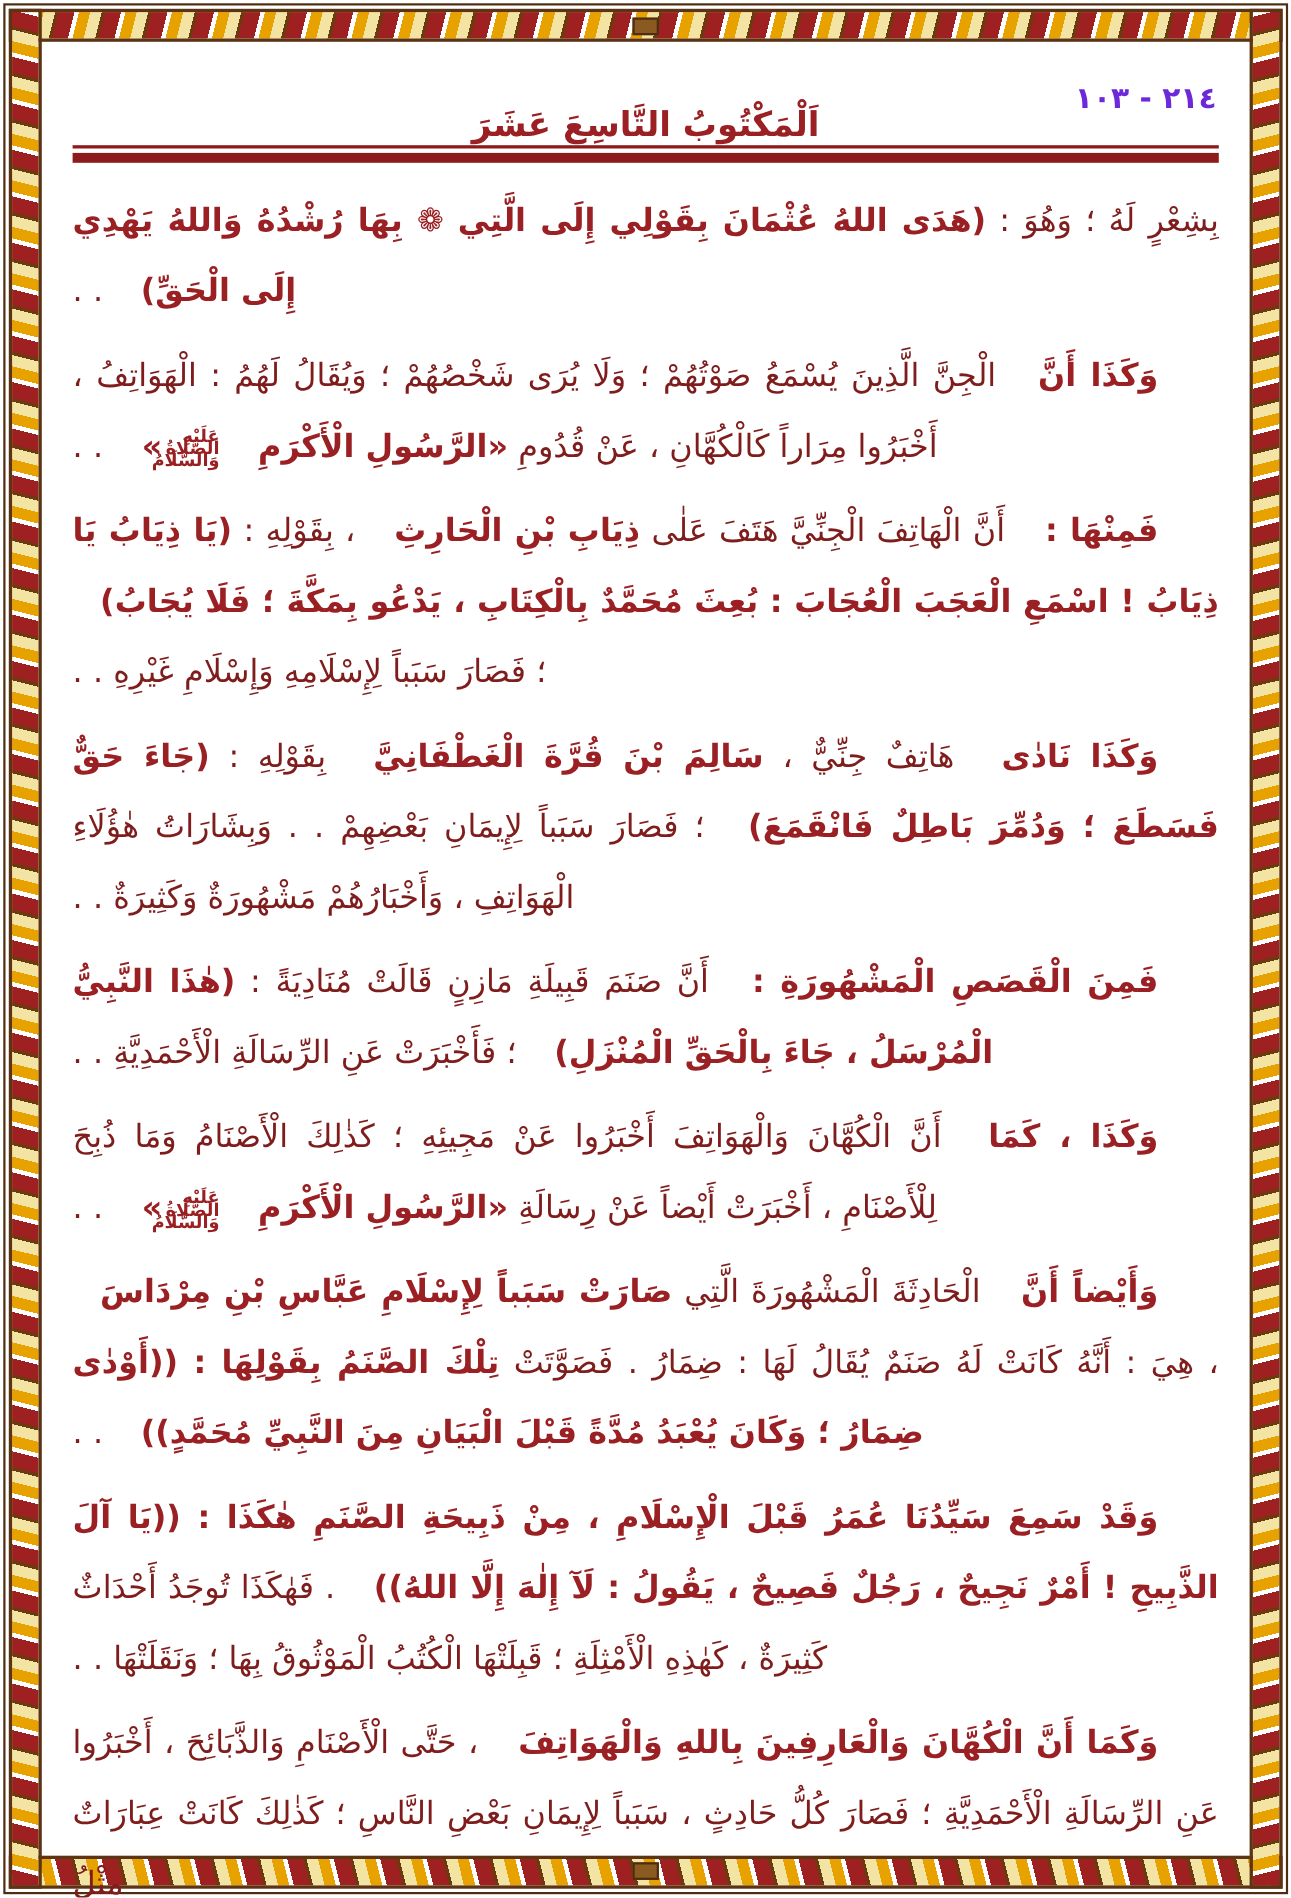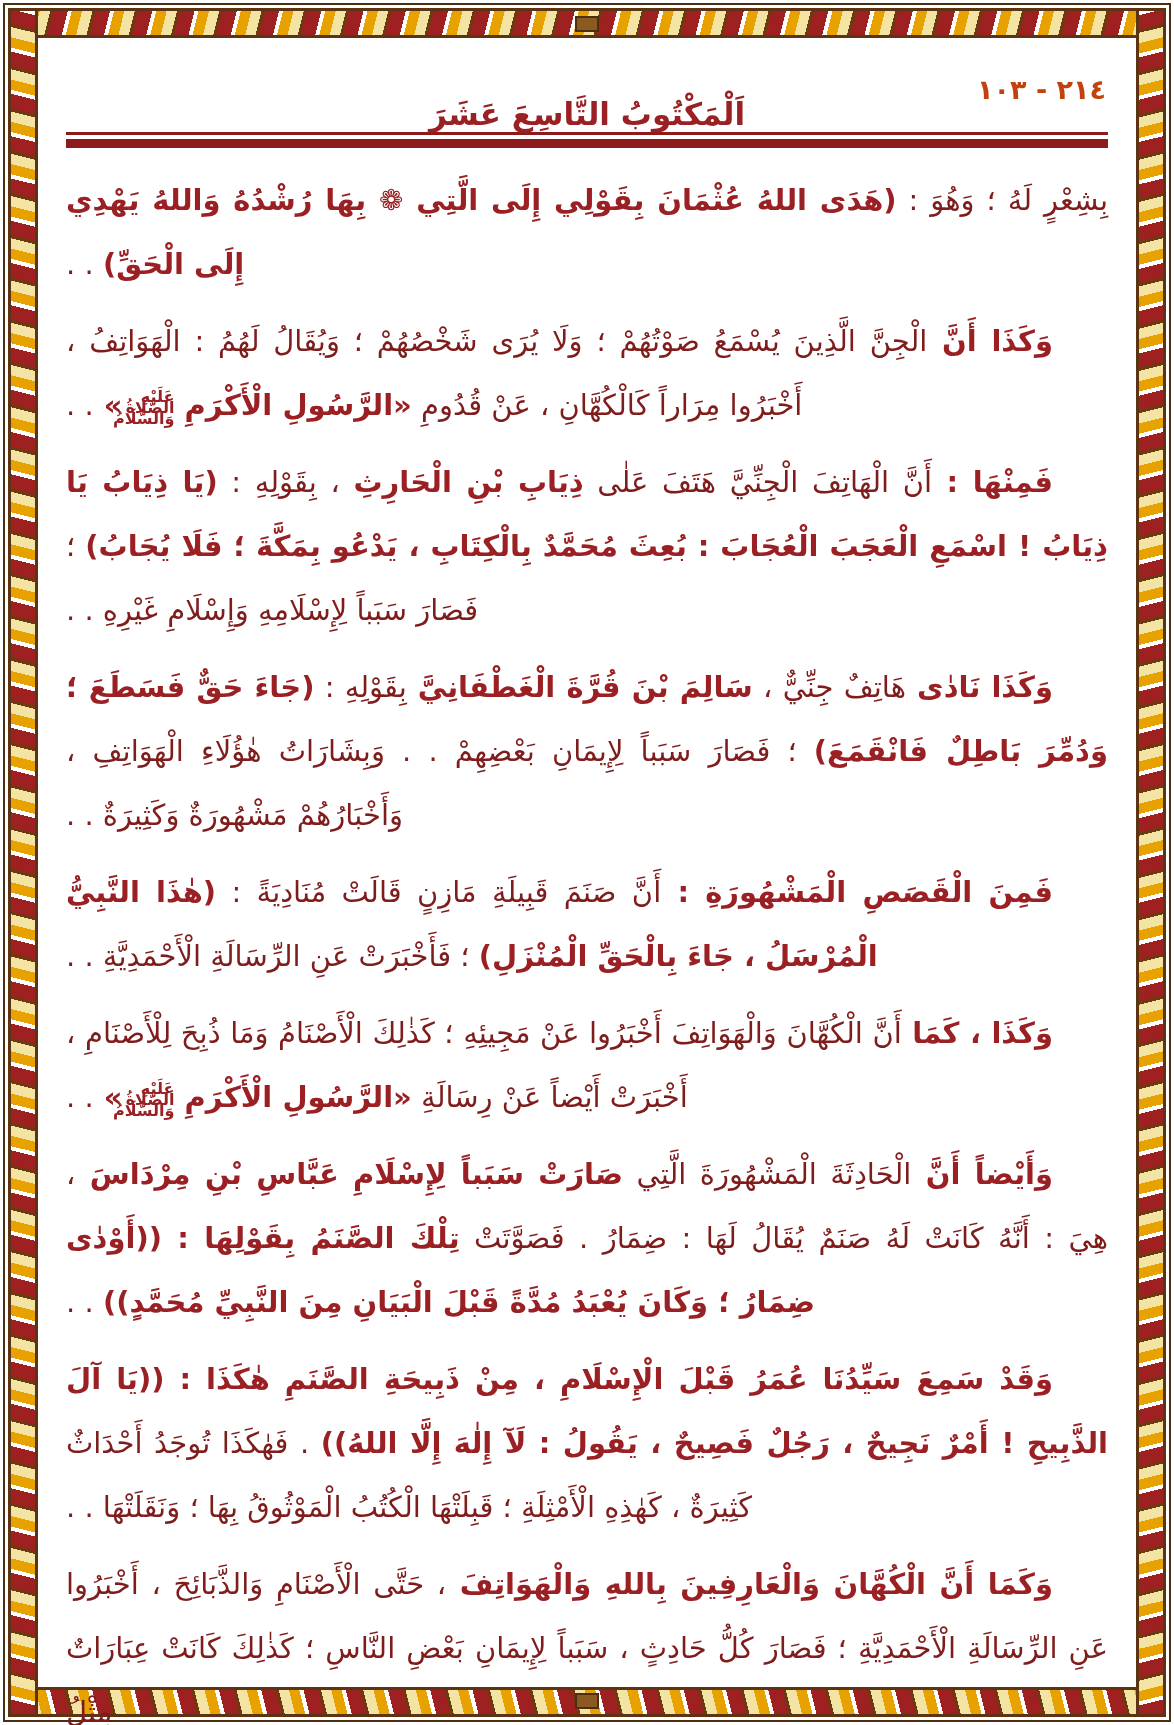--- a/index.html
+++ b/index.html
@@ -38,36 +38,36 @@
   
   .content{position:absolute;top:58px;left:66px;right:66px;bottom:48px;}
 
   .header{position:relative;height:64px;}
   .doc-title{
     position:absolute;left:0;right:0;top:8px;text-align:center;
     color:#9a2024;font-weight:bold;font-size:31px;line-height:46px;margin-top:25px;
   }
   .page-numbers{
     position:absolute;right:2px;top:12px;
-    color:#c2410c;font-weight:bold;font-size:27px;line-height:40px;margin-left:32px;
+    color:#6d28d9;font-weight:bold;font-size:27px;line-height:40px;margin-left:32px;
   }
   .rules{margin-top:10px;}
   .rule-thin{height:3px;background:#8e1b1b;}
   .rule-thick{height:9px;background:#8e1b1b;margin-top:4px;}
 
   .body-text{margin-top:20px;}
   p.para{
     margin:0 0 13px 0;
     font-size:29px;line-height:64px;
     text-align:justify;text-align-last:left;
     text-indent:55px;color:#1c1c1c;
   }
   p.para.noindent{text-indent:0;}
   .blk{color:#7f1d1d;}
-  .red{color:#9a2024;font-weight:bold;}
+  .red{color:#9a2024;font-weight:bold;margin-left:25px;}
   .hon{
     display:inline-block;width:52px;font-size:16px;line-height:11px;
     color:#9a2024;font-weight:bold;vertical-align:middle;
     white-space:normal;text-indent:0;
   }
 </style>
 </head>
 <body>
 
 <div class="page">

